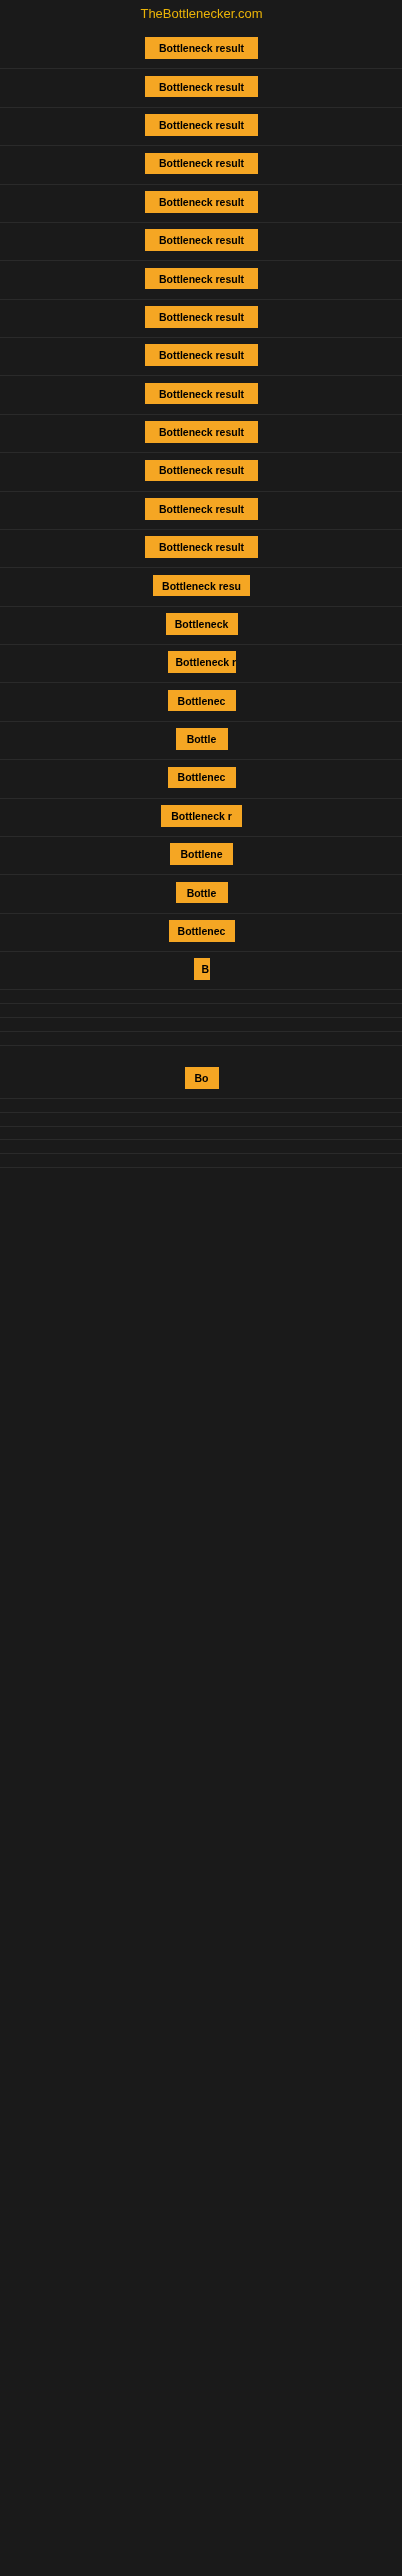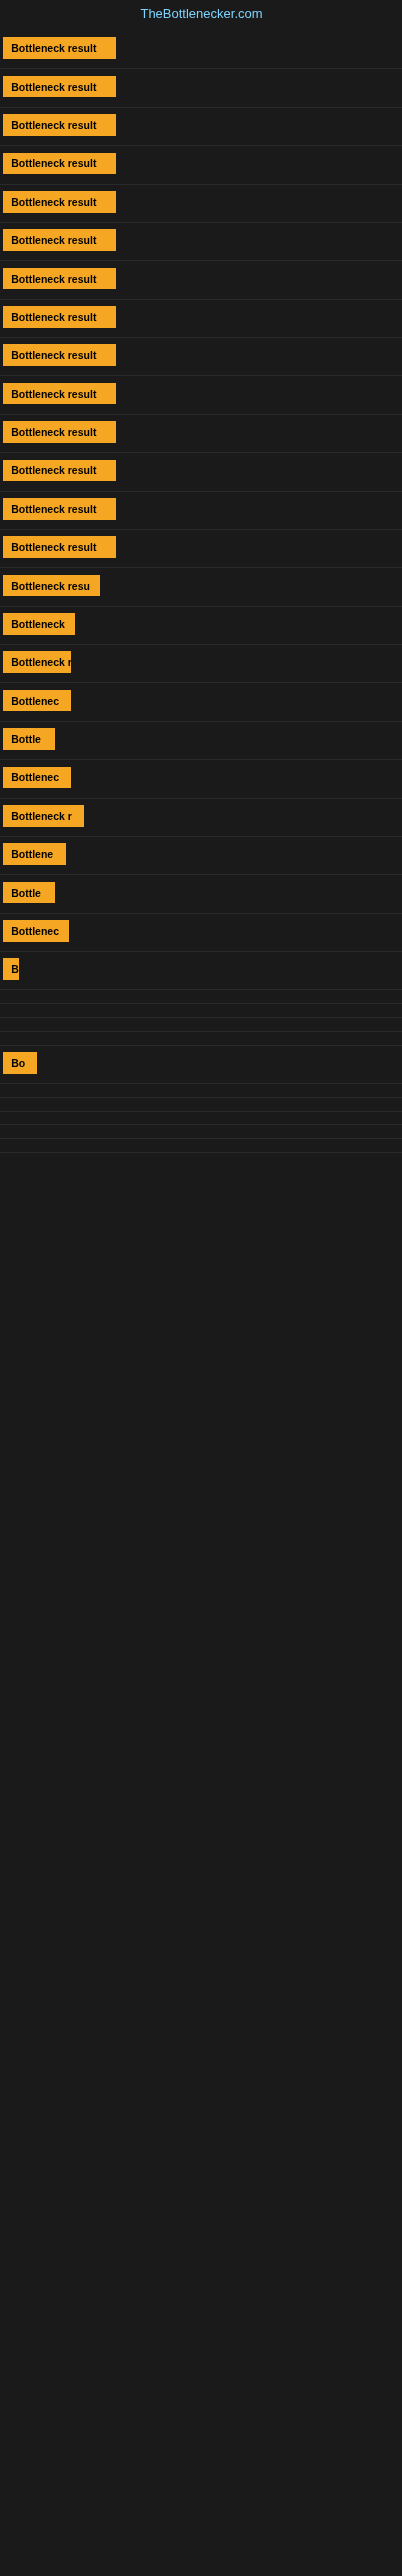--- a/index.html
+++ b/index.html
@@ -9,38 +9,39 @@
     }
     body {
       background-color: #1a1a1a;
       width: 403px;
       min-height: 2576px;
       font-family: Arial, sans-serif;
       position: relative;
     }
     .site-title {
       text-align: center;
-      color: #7dd3fc;
+      color: #eab308;
       font-size: 13px;
       padding: 6.4px 0 9.7px 0;
       font-weight: normal;
     }
     .bottleneck-bar {
       background-color: #f5a623;
       color: #000;
       font-size: 10.5px;
       font-weight: bold;
       padding: 4.8px 8px;
       display: inline-block;
       white-space: nowrap;
       overflow: hidden;
     }
     .row {
       padding: 6.4px 3.2px;
       border-bottom: 0.8px solid #2a2a2a;
+      text-align: center;
     }
   </style>
 </head>
 <body>
 
 <div class="site-title">TheBottlenecker.com</div>
 
 <div id="rows-container">
     <div class="row"><span class="bottleneck-bar" style="width: 113px;">Bottleneck result</span></div>
     <div class="row"><span class="bottleneck-bar" style="width: 113px;">Bottleneck result</span></div>
@@ -64,20 +65,20 @@
     <div class="row"><span class="bottleneck-bar" style="width: 68px;">Bottlenec</span></div>
     <div class="row"><span class="bottleneck-bar" style="width: 81px;">Bottleneck r</span></div>
     <div class="row"><span class="bottleneck-bar" style="width: 63px;">Bottlene</span></div>
     <div class="row"><span class="bottleneck-bar" style="width: 52px;">Bottle</span></div>
     <div class="row"><span class="bottleneck-bar" style="width: 66px;">Bottlenec</span></div>
     <div class="row"><span class="bottleneck-bar" style="width: 14.5px;">B</span></div>
     <div class="row"></div>
     <div class="row"></div>
     <div class="row"></div>
     <div class="row"></div>
-    <div class="row"><span class="bottleneck-bar" style="width: 34px;">Bo</span></div>
+    <div class="row"><span class="bottleneck-bar" style="width: 34px; margin-top: 15px;">Bo</span></div>
     <div class="row"></div>
     <div class="row"></div>
     <div class="row"></div>
     <div class="row"></div>
     <div class="row"></div>
   </div>
 
 
 </body></html>

